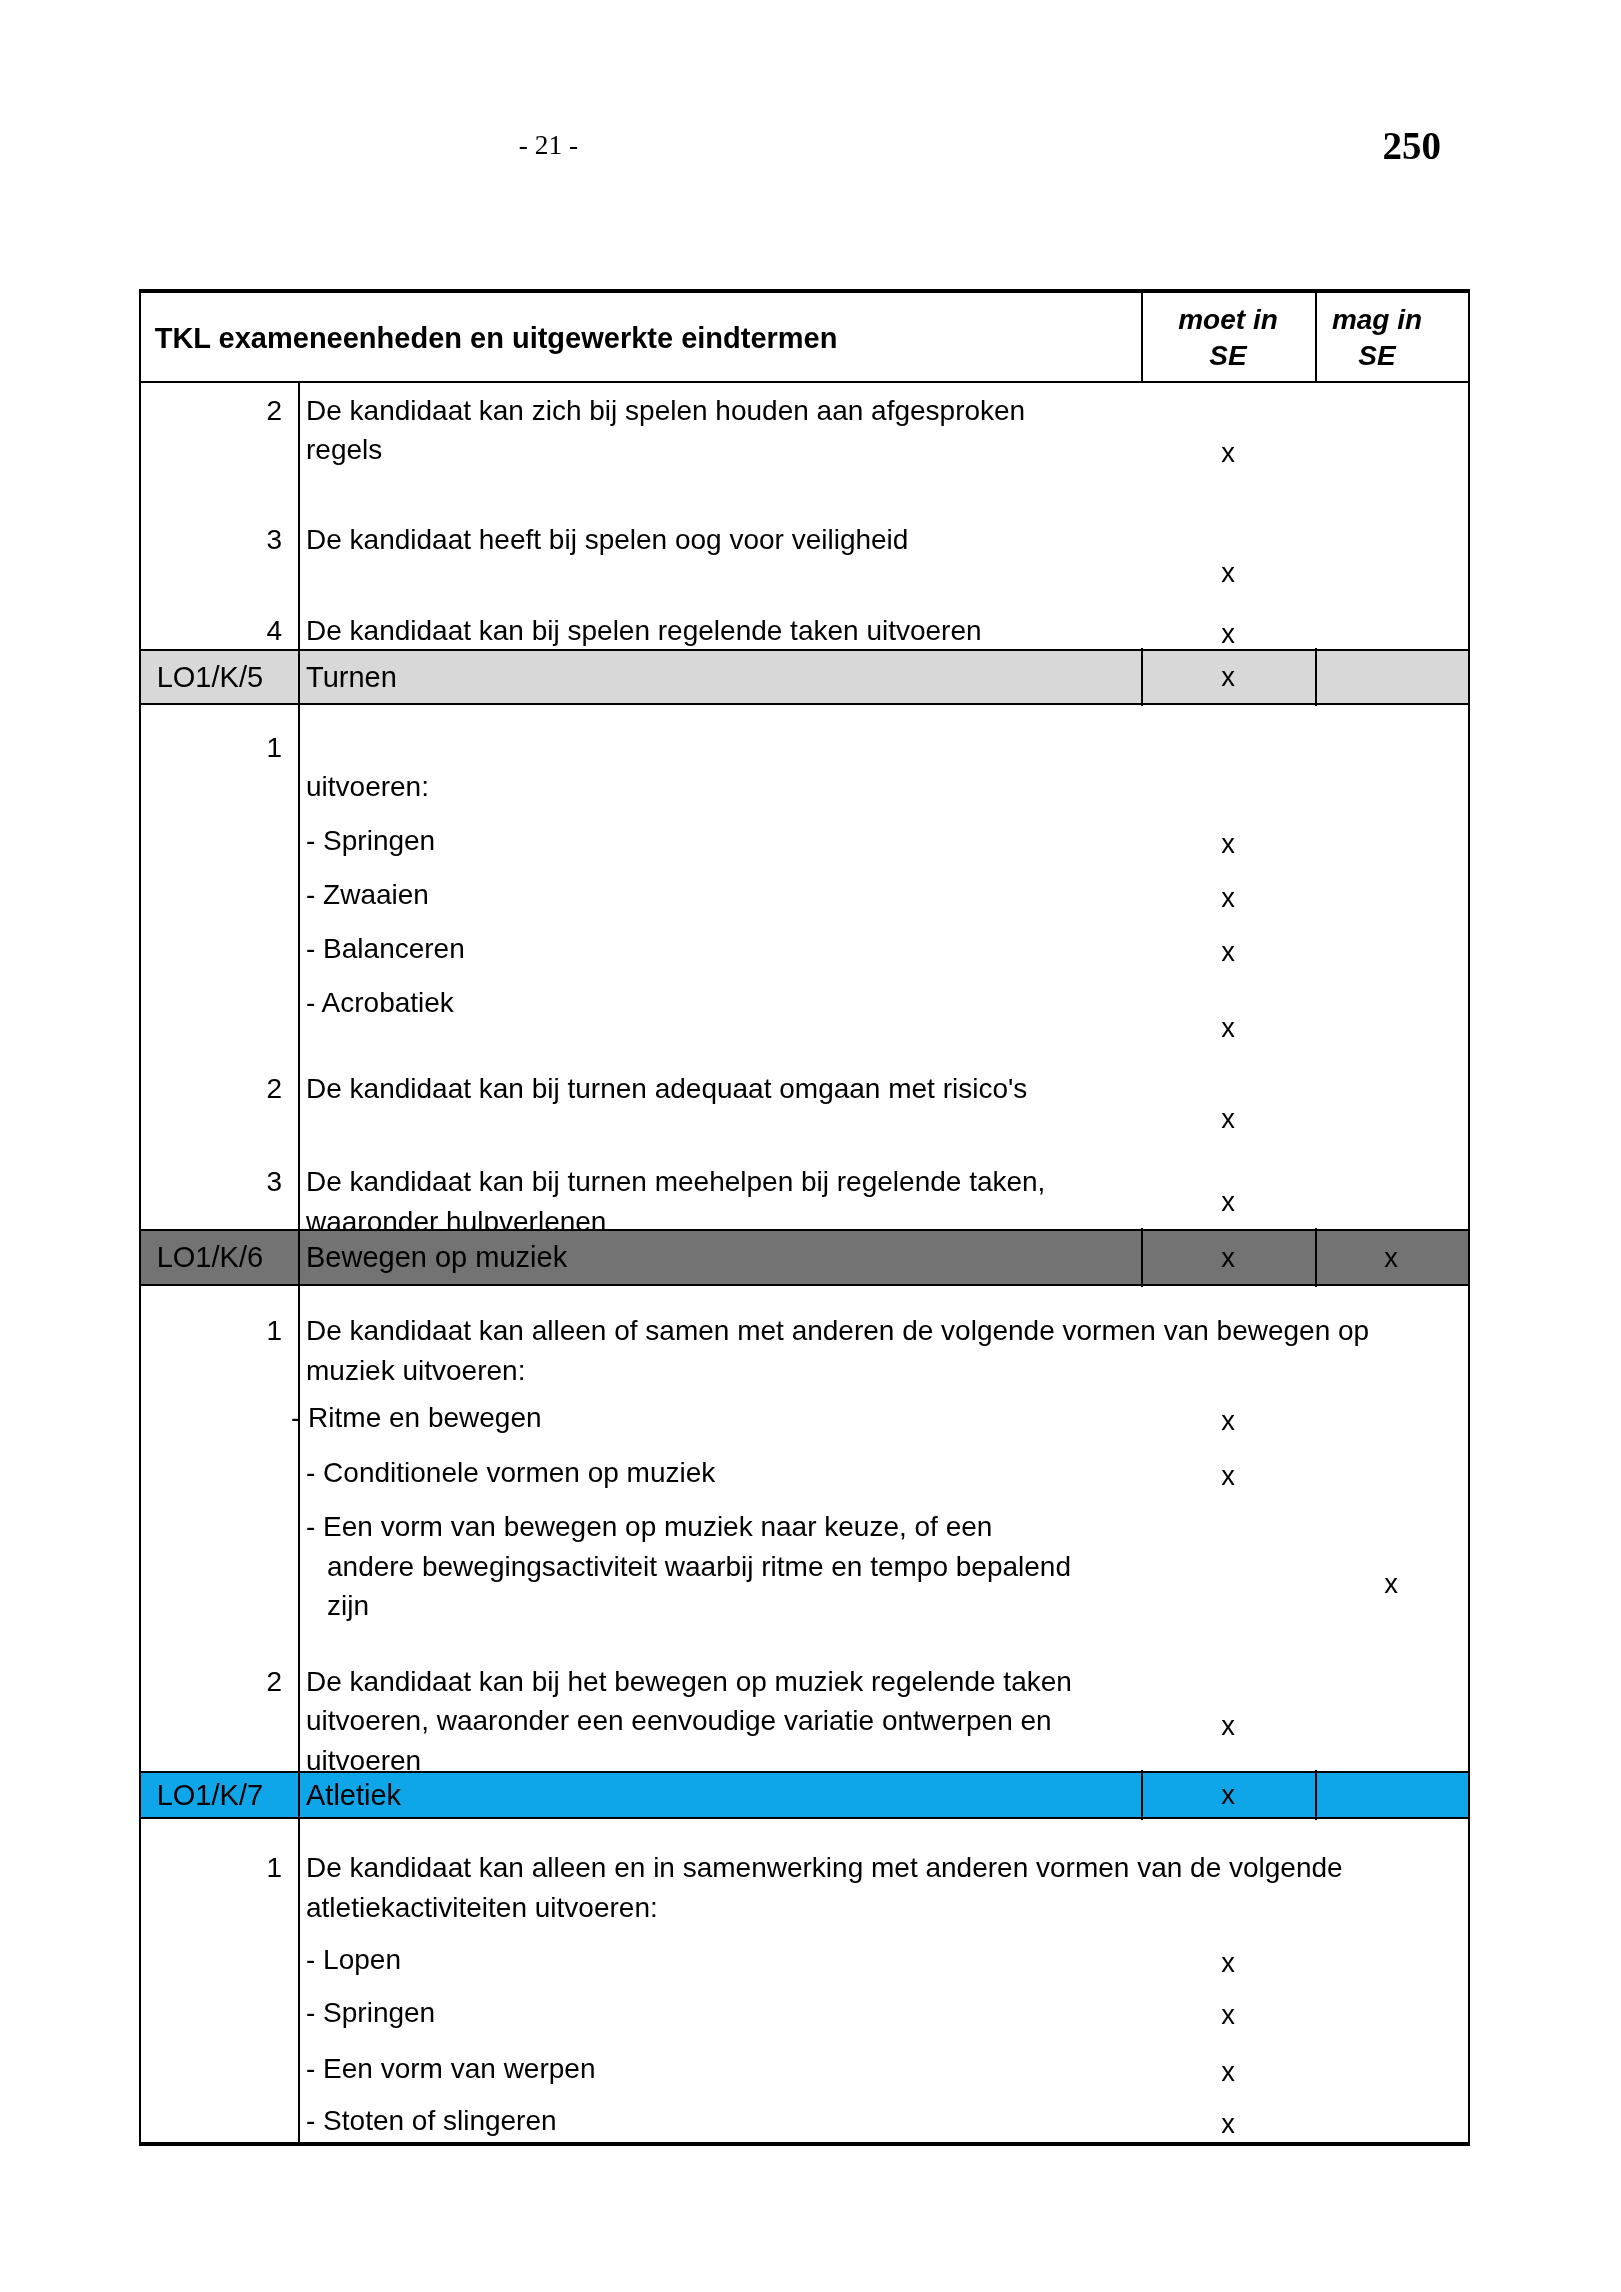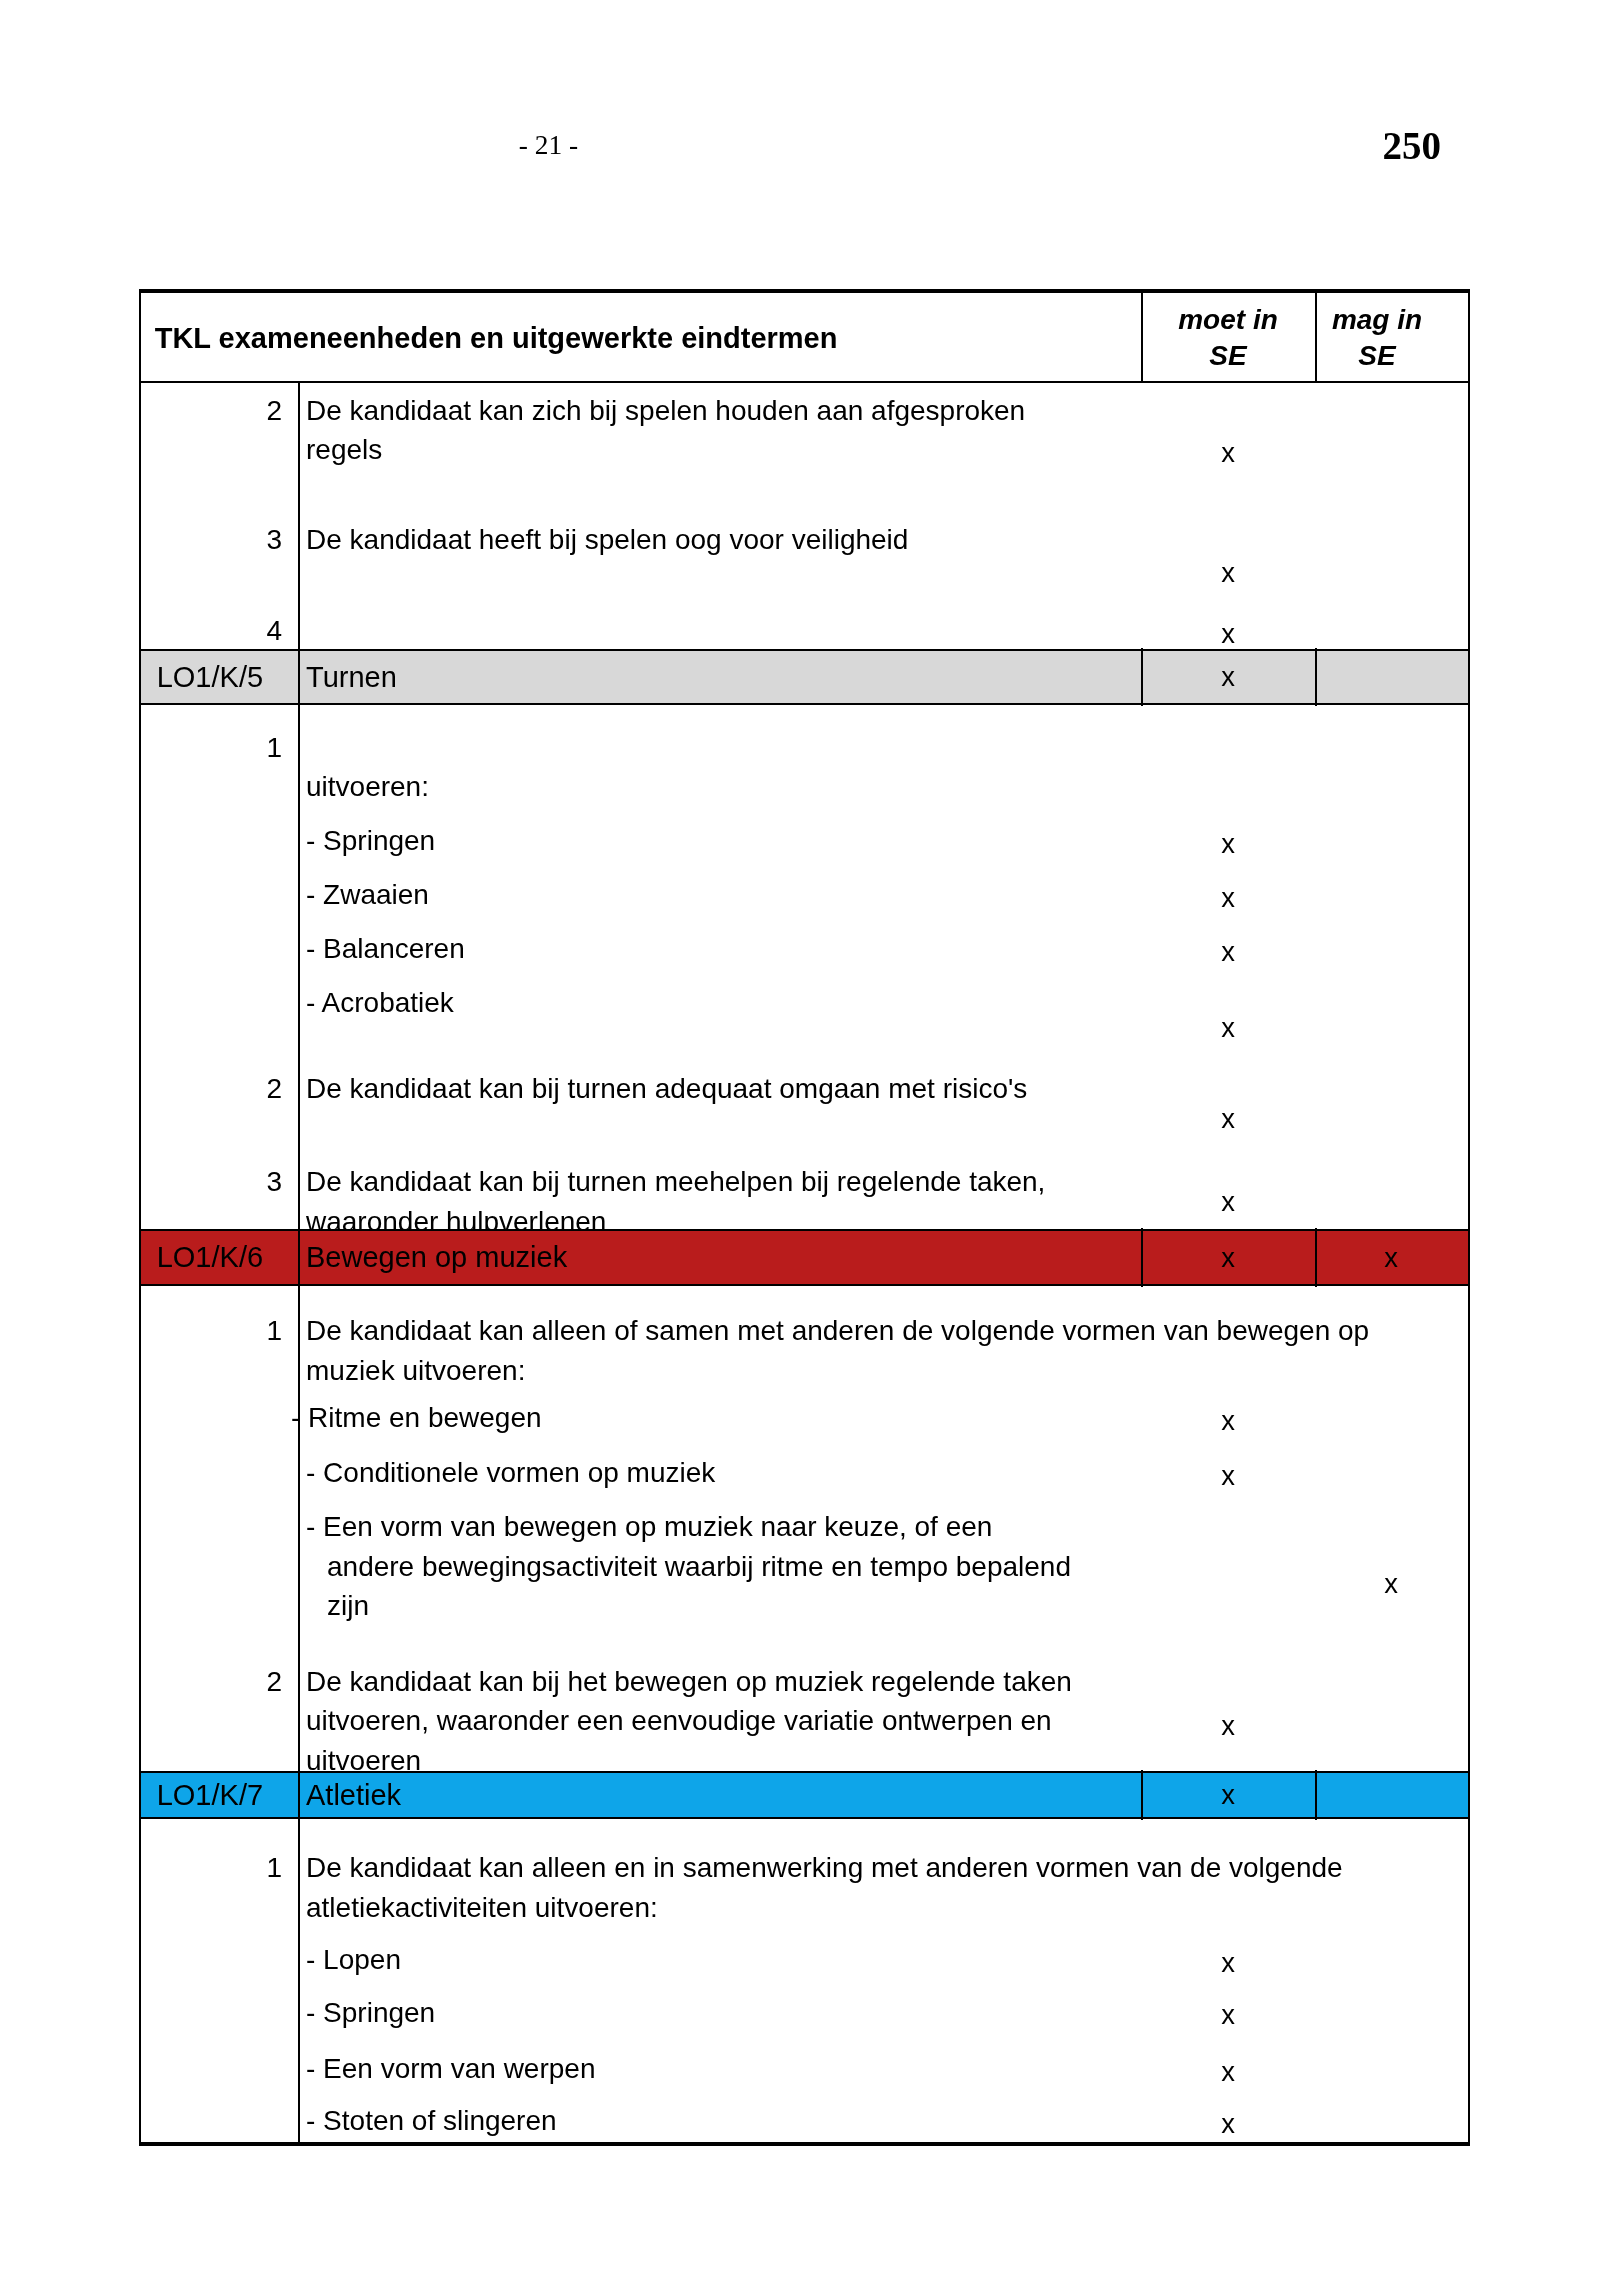--- a/index.html
+++ b/index.html
@@ -65,20 +65,21 @@
     <div class="num" style="top:101px;">2</div>
     <div class="t" style="left:165px; top:101px;">De kandidaat kan zich bij spelen houden aan afgesproken</div>
     <div class="t" style="left:165px; top:140px;">regels</div>
     <div class="xm" style="top:143px;">x</div>
 
     <div class="num" style="top:230px;">3</div>
     <div class="t" style="left:165px; top:230px;">De kandidaat heeft bij spelen oog voor veiligheid</div>
     <div class="xm" style="top:263px;">x</div>
 
     <div class="num" style="top:321px;">4</div>
+    <div class="t" style="left:165px; top:321px;">De kandidaat kan bij spelen regelende taken uitvoeren</div>
     <div class="xm" style="top:324px;">x</div>
 
     <div class="section" style="top: 356px; height: 56px; background: rgb(216, 216, 216);">
       <div class="code">LO1/K/5</div>
       <div class="title">Turnen</div>
       <div class="sx">x</div>
       <div class="sv" style="left:1000px;"></div>
       <div class="sv" style="left:1174px;"></div>
     </div>
 
@@ -96,21 +97,21 @@
 
     <div class="num" style="top:779px;">2</div>
     <div class="t" style="left:165px; top:779px;">De kandidaat kan bij turnen adequaat omgaan met risico's</div>
     <div class="xm" style="top:809px;">x</div>
 
     <div class="num" style="top:872px;">3</div>
     <div class="t" style="left:165px; top:872px;">De kandidaat kan bij turnen meehelpen bij regelende taken,</div>
     <div class="t" style="left:165px; top:912px;">waaronder hulpverlenen</div>
     <div class="xm" style="top:892px;">x</div>
 
-    <div class="section" style="top: 936px; height: 57px; background: #b91c1c;">
+    <div class="section" style="top: 936px; height: 57px; background: #737373;">
       <div class="code">LO1/K/6</div>
       <div class="title">Bewegen op muziek</div>
       <div class="sx">x</div>
       <div class="sx mag">x</div>
       <div class="sv" style="left:1000px;"></div>
       <div class="sv" style="left:1174px;"></div>
     </div>
 
     <div class="num" style="top:1021px;">1</div>
     <div class="t" style="left:165px; top:1021px;">De kandidaat kan alleen of samen met anderen de volgende vormen van bewegen op</div>

